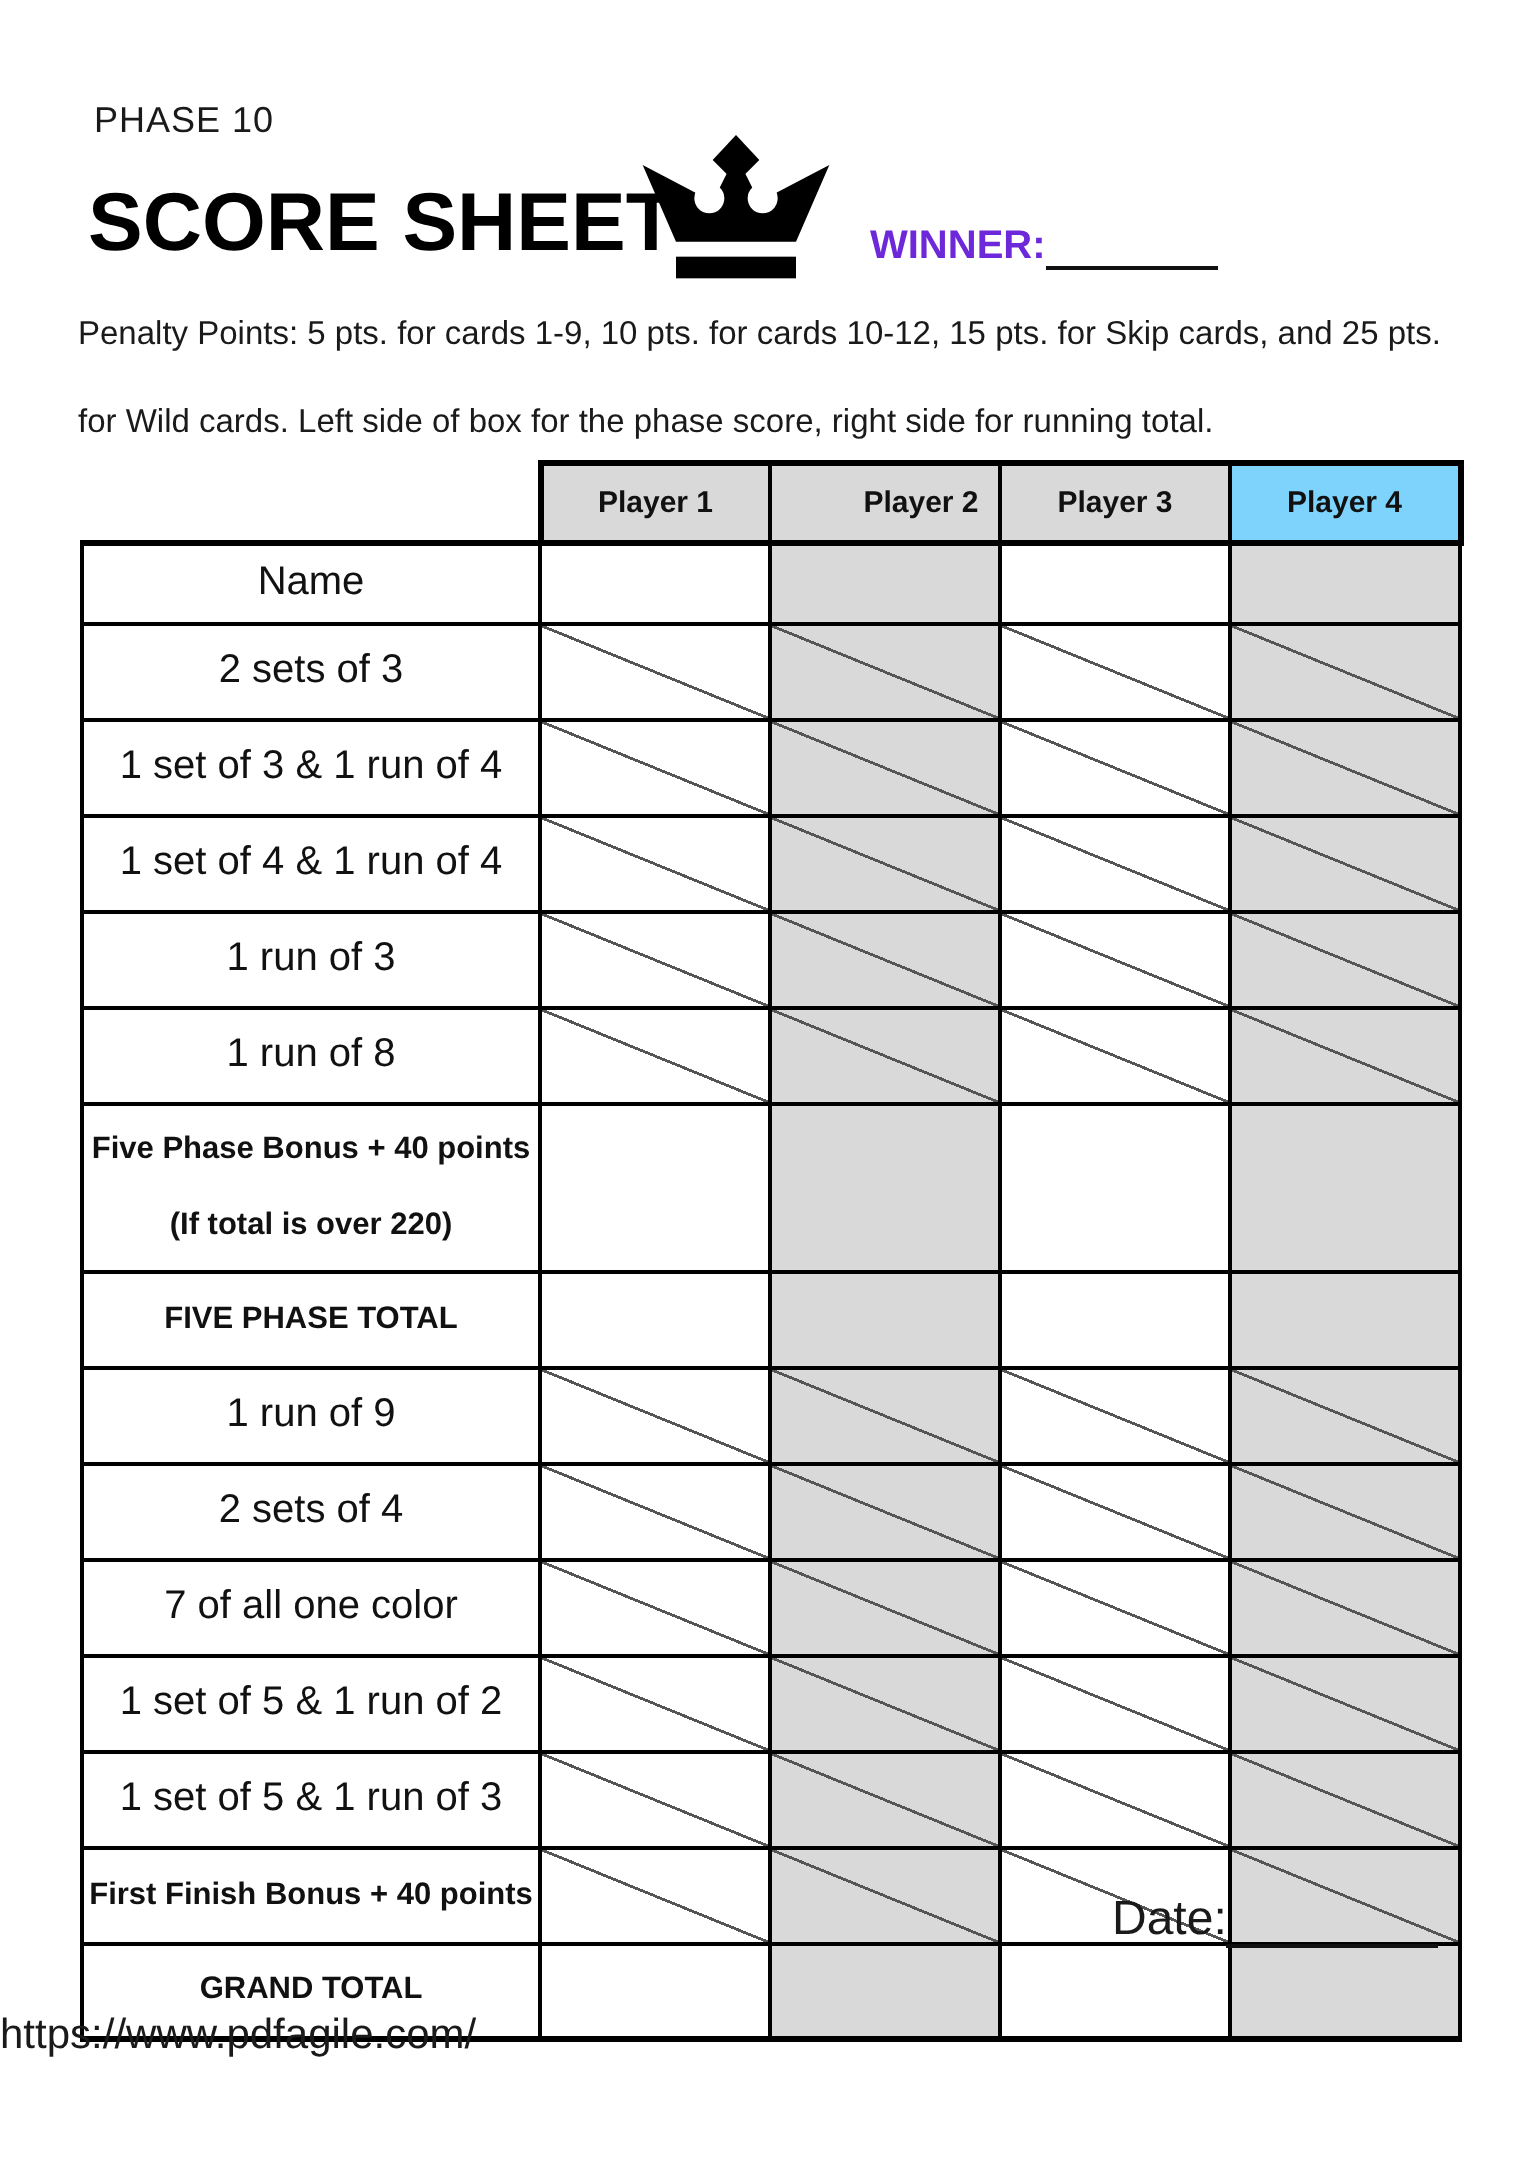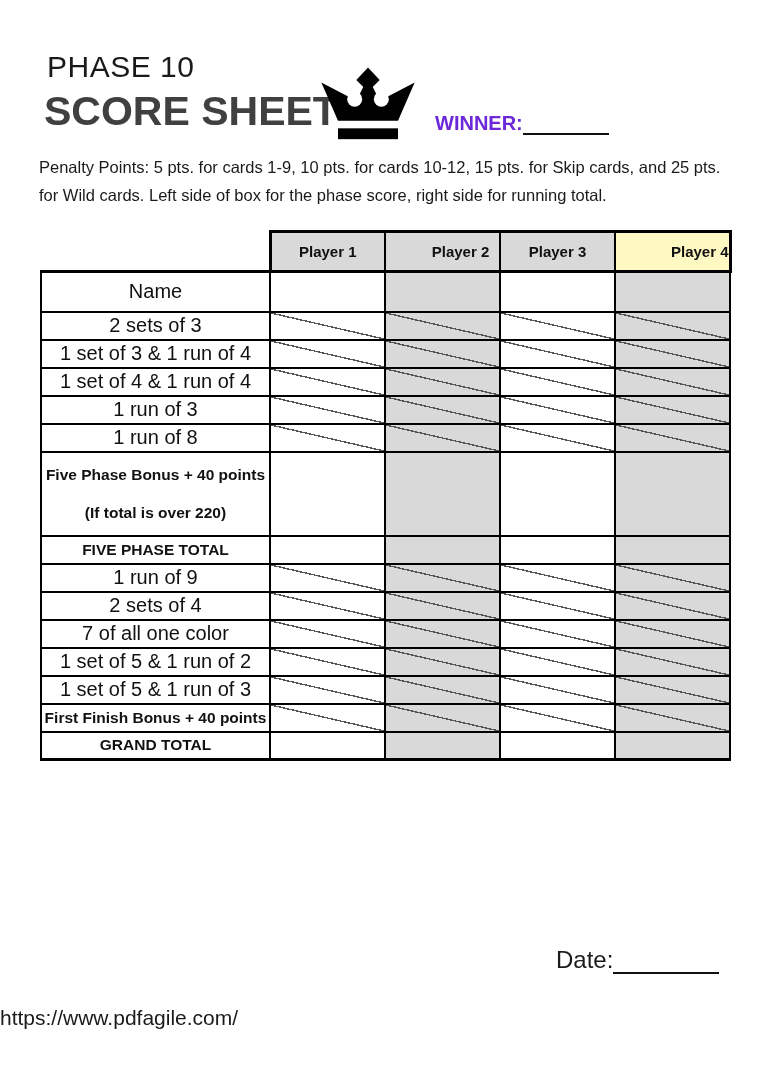--- a/index.html
+++ b/index.html
@@ -7,63 +7,63 @@
     width: 768px; height: 1086px;
     background: #ffffff;
     font-family: "Liberation Sans", sans-serif;
     color: #111;
   }
   .page { position: relative; width: 768px; height: 1086px; background: #fff; overflow: hidden; }
 
   
   .eyebrow {
     position: absolute; left: 47px; top: 50px;
-    font-size: 30px; font-weight: normal; letter-spacing: 0.5px; color: #1a1a1a;
+    font-size: 18px; font-weight: normal; letter-spacing: 0.5px; color: #1a1a1a;
   }
   .title {
     position: absolute; left: 44px; top: 88px;
-    font-size: 41px; font-weight: bold; letter-spacing: 0px; color: #404040;
+    font-size: 41px; font-weight: bold; letter-spacing: 0px; color: #000000;
   }
   .crown { position: absolute; left: 318px; top: 62px; width: 100px; height: 86px; }
   .winner {
     position: absolute; left: 435px; top: 112px;
     font-size: 20px; font-weight: bold; color: #6d28d9; white-space: nowrap;
   }
   .winner .blank {
     display: inline-block; width: 86px; height: 20px;
     border-bottom: 2px solid #111; vertical-align: bottom;
   }
 
   
   .penalty {
     position: absolute; left: 39px; top: 158px; width: 692px;
     font-size: 16.5px; color: #1a1a1a; line-height: 19px;
   }
-  .penalty .line2 { margin-top: 9px; }
+  .penalty .line2 { margin-top: 25px; }
 
   
   table.score {
     position: absolute; left: 40px; top: 230px;
     border-collapse: collapse; table-layout: fixed;
   }
   table.score th, table.score td {
     border: 2px solid #000; padding: 0;
     text-align: center; vertical-align: middle;
     overflow: hidden;
   }
   table.score th.corner { border: none; background: #fff; }
   table.score thead tr { height: 40px; }
   table.score thead th.player {
     font-size: 15px; font-weight: bold; color: #111;
     border-top-width: 3px;
   }
   table.score thead th.first-player { border-left-width: 3px; }
   table.score thead th.last-col { border-right-width: 3px; }
   tr.row-name { height: 40px; }
-  tr.row-reg  { height: 28px; }
+  tr.row-reg  { height: 48px; }
   tr.row-tall { height: 84px; }
   td.rowlabel { background: #fff; }
   td.rowlabel.reg  { font-size: 20px; font-weight: normal; }
   td.rowlabel.bold { font-size: 15.5px; font-weight: bold; }
   td.rowlabel .l2 { margin-top: 20px; }
   td.first-col { border-left-width: 3px; }
   td.last-col  { border-right-width: 3px; }
   tr.first-body td { border-top-width: 3px; }
   tr.last-row td { border-bottom-width: 3px; }
   td.score-cell { background: #fff; }
@@ -121,21 +121,21 @@
         <col style="width:115px">
         <col style="width:115px">
         <col style="width:115px">
     </colgroup>
     <thead>
         <tr>
           <th class="corner"></th>
           <th class="player first-player" style="background-color: rgb(217, 217, 217);">Player 1</th>
           <th class="player" style="background-color: rgb(217, 217, 217); padding-left: 36px;">Player 2</th>
           <th class="player" style="background-color: rgb(217, 217, 217);">Player 3</th>
-          <th class="player last-col" style="background-color: #fef9c3; text-align: right;">Player 4</th>
+          <th class="player last-col" style="background-color: #7dd3fc;">Player 4</th>
         </tr>
       </thead>
     <tbody>
         <tr class="row-name first-body">
           <td class="rowlabel first-col reg">Name</td>
           <td class="score-cell"></td>
           <td class="score-cell" style="background-color: rgb(217, 217, 217);"></td>
           <td class="score-cell"></td>
           <td class="score-cell last-col" style="background-color: rgb(217, 217, 217);"></td>
         </tr>

